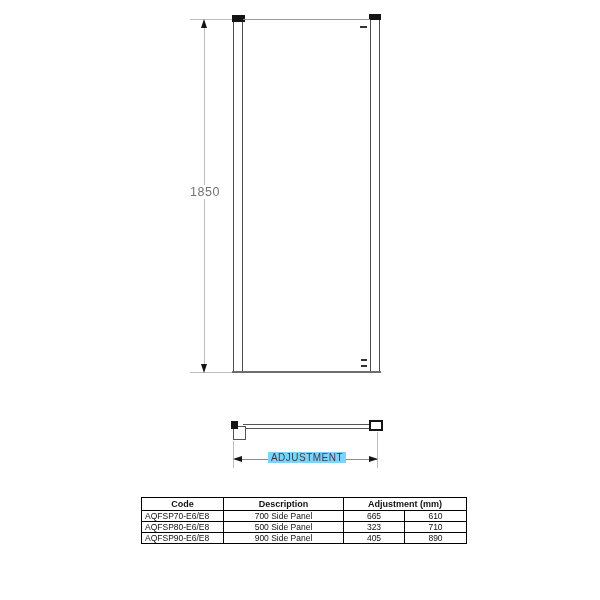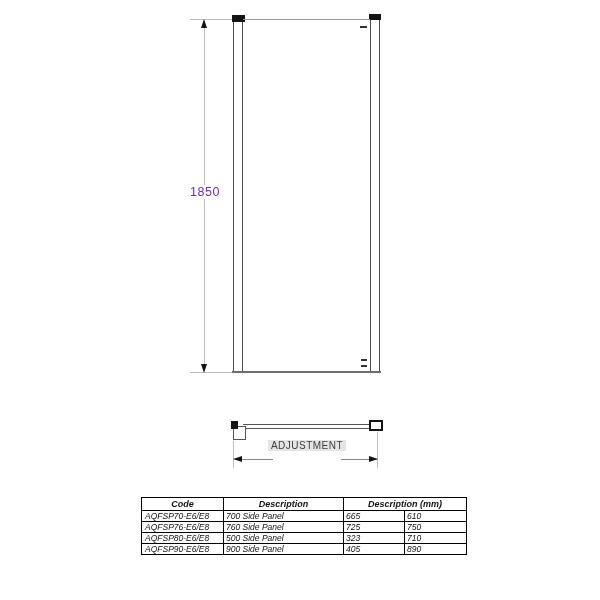--- a/index.html
+++ b/index.html
@@ -25,21 +25,21 @@
     border-bottom: 9px solid #141414;
   }
   .arrow-down {
     left: 201px; top: 364px; width: 0; height: 0;
     border-left: 3px solid transparent; border-right: 3px solid transparent;
     border-top: 9px solid #141414;
   }
   .height-label {
     left: 184px; top: 185px; width: 42px;
     background: #ffffff; text-align: center;
-    font-size: 12.5px; color: #6d28d9; letter-spacing: 0.5px;
+    font-size: 12.5px; color: #737373; letter-spacing: 0.5px;
   }
   .profile {
     top: 19px; width: 10px; height: 354px;
     border-left: 1px solid #4d4d4d; border-right: 1px solid #4d4d4d;
     background: #ffffff;
   }
   .profile-left { left: 233px; }
   .profile-right { left: 370px; }
   .cap { background: #141414; }
   .cap-left { left: 232px; top: 15px; width: 13px; height: 7px; }
@@ -76,44 +76,43 @@
     left: 233px; top: 456px; width: 0; height: 0;
     border-top: 3px solid transparent; border-bottom: 3px solid transparent;
     border-right: 9px solid #141414;
   }
   .adj-arrow-right {
     left: 369px; top: 456px; width: 0; height: 0;
     border-top: 3px solid transparent; border-bottom: 3px solid transparent;
     border-left: 9px solid #141414;
   }
   .adj-label {
-    left: 268px; top: 440px; width: 78px; text-align: center;
+    left: 268px; top: 452px; width: 78px; text-align: center;
     font-size: 10px; color: #3d3d3d; letter-spacing: 0.5px;
-    background: #e5e5e5;
+    background: #7dd3fc;
   }
 
   
   .spec-table {
     position: absolute; left: 141px; top: 497px; width: 325px;
     border-collapse: collapse; table-layout: fixed;
     font-family: "Liberation Sans", sans-serif;
     color: #111111;
-    font-style: italic;
   }
   .spec-table th, .spec-table td {
     border: 1px solid #000000;
     overflow: hidden; white-space: nowrap;
   }
   .spec-table { border: 1.5px solid #000000; }
   .spec-table th {
     font-size: 9px; font-weight: bold; height: 13px; text-align: center;
     padding: 0 2px;
   }
   .spec-table td {
-    font-size: 8.5px; height: 11px; padding: 0 2px;
+    font-size: 8.5px; height: 11px; text-align: center; padding: 0 2px;
   }
   .spec-table td.code-cell { text-align: left; padding-left: 3px; margin-left: 12px; }
   .col-code { width: 82px; }
   .col-desc { width: 120px; }
   .col-adj1 { width: 61px; }
   .col-adj2 { width: 62px; }
 </style>
 </head>
 <body>
 
@@ -152,35 +151,29 @@
     <colgroup>
       <col class="col-code">
         <col class="col-desc">
         <col class="col-adj1">
         <col class="col-adj2">
     </colgroup>
     <thead>
       <tr>
         <th>Code</th>
         <th>Description</th>
-        <th colspan="2">Description (mm)</th>
+        <th colspan="2">Adjustment (mm)</th>
       </tr>
     </thead>
     <tbody>
       <tr>
         <td class="code-cell">AQFSP70-E6/E8</td>
         <td>700 Side Panel</td>
         <td>665</td>
         <td>610</td>
-      </tr>
-      <tr>
-        <td class="code-cell">AQFSP76-E6/E8</td>
-        <td>760 Side Panel</td>
-        <td>725</td>
-        <td>750</td>
       </tr>
       <tr>
         <td class="code-cell">AQFSP80-E6/E8</td>
         <td>500 Side Panel</td>
         <td>323</td>
         <td>710</td>
       </tr>
       <tr>
         <td class="code-cell">AQFSP90-E6/E8</td>
         <td>900 Side Panel</td>

